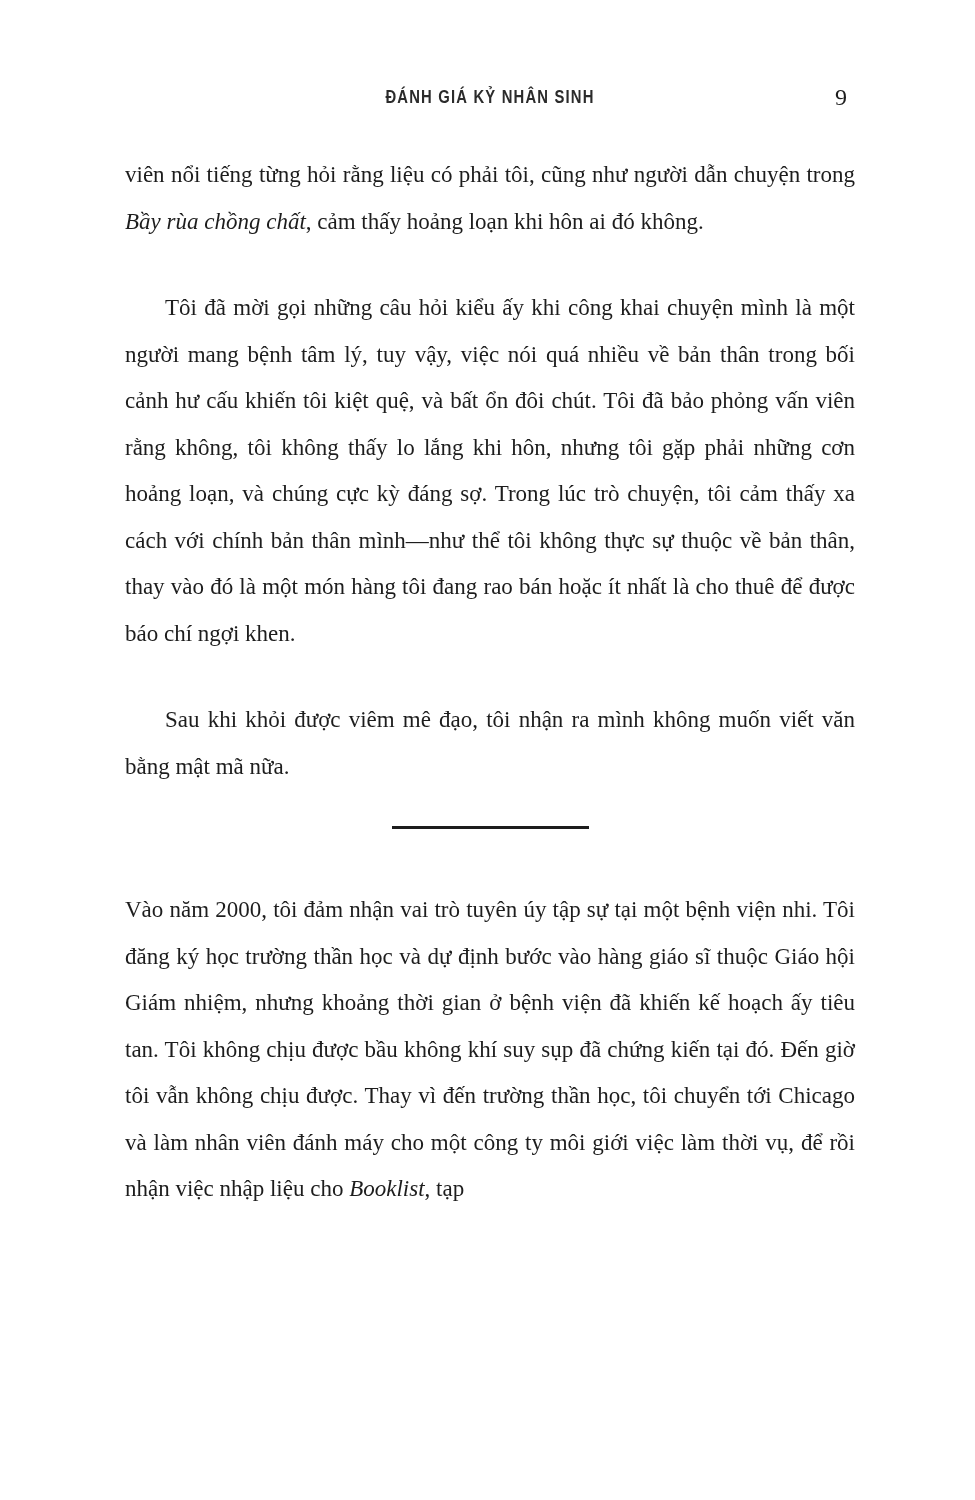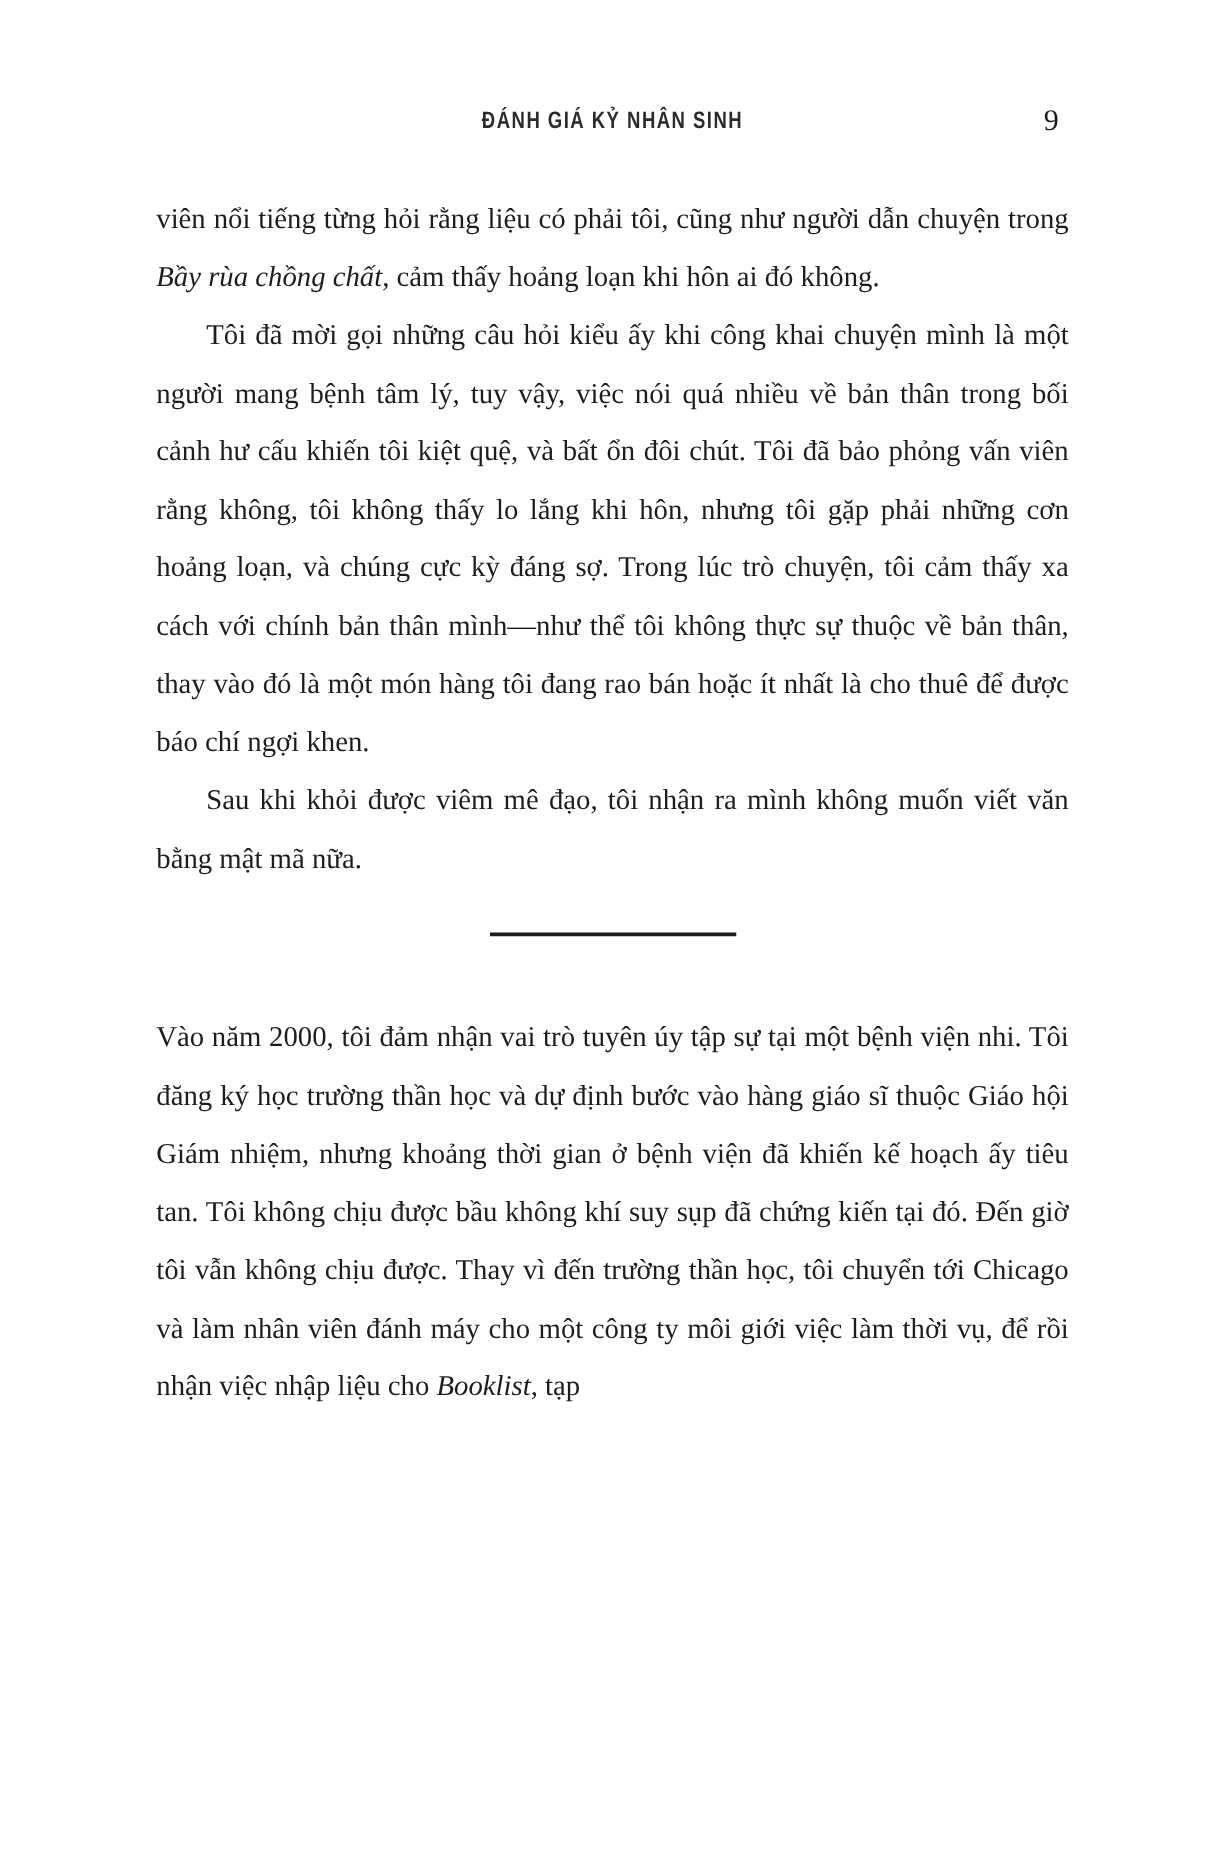--- a/index.html
+++ b/index.html
@@ -53,20 +53,21 @@
     line-height: 46.5px;
     text-align: justify;
     color: var(--text, #1d1d1d);
   }
   .body-text p {
     margin: 0;
     padding: 0;
   }
   .body-text p.indent {
     text-indent: 40px;
+    margin-top: 40px;
   }
   .seg-italic {
     font-style: italic;
   }
   .section-divider {
     height: 3px;
     width: 197px;
     background: var(--text, #1d1d1d);
     margin: 36px auto 58px auto;
   }

